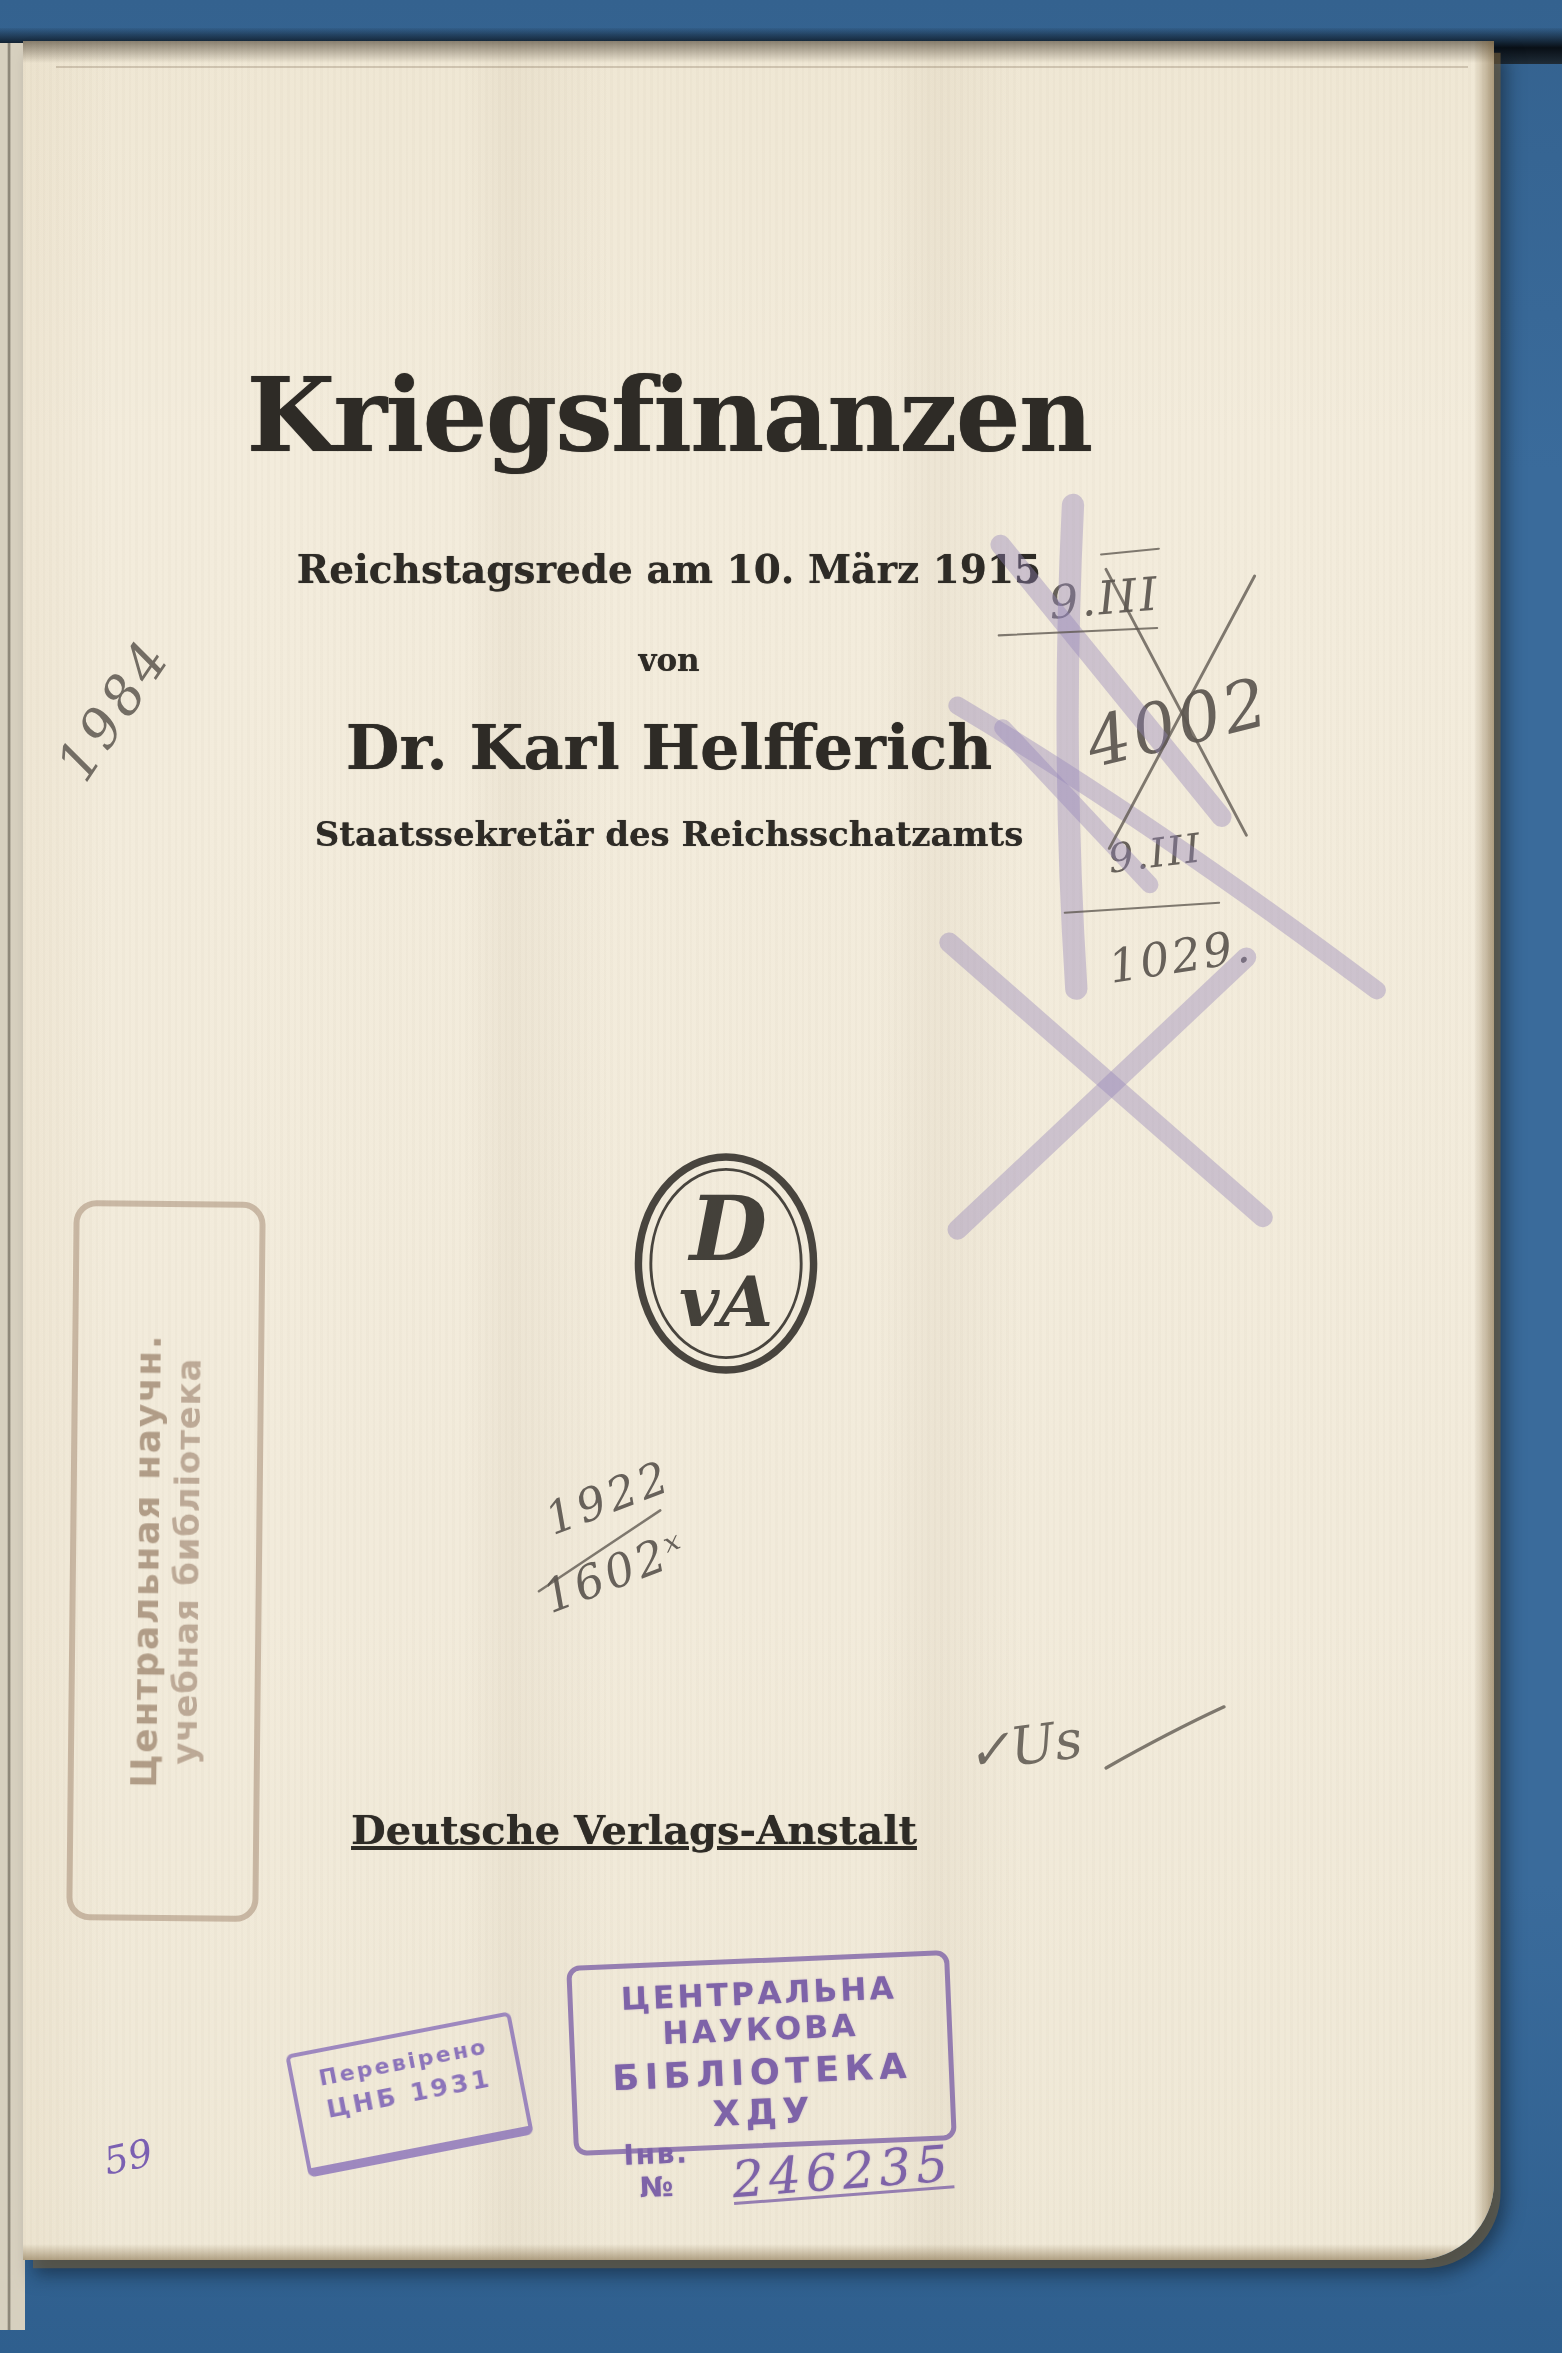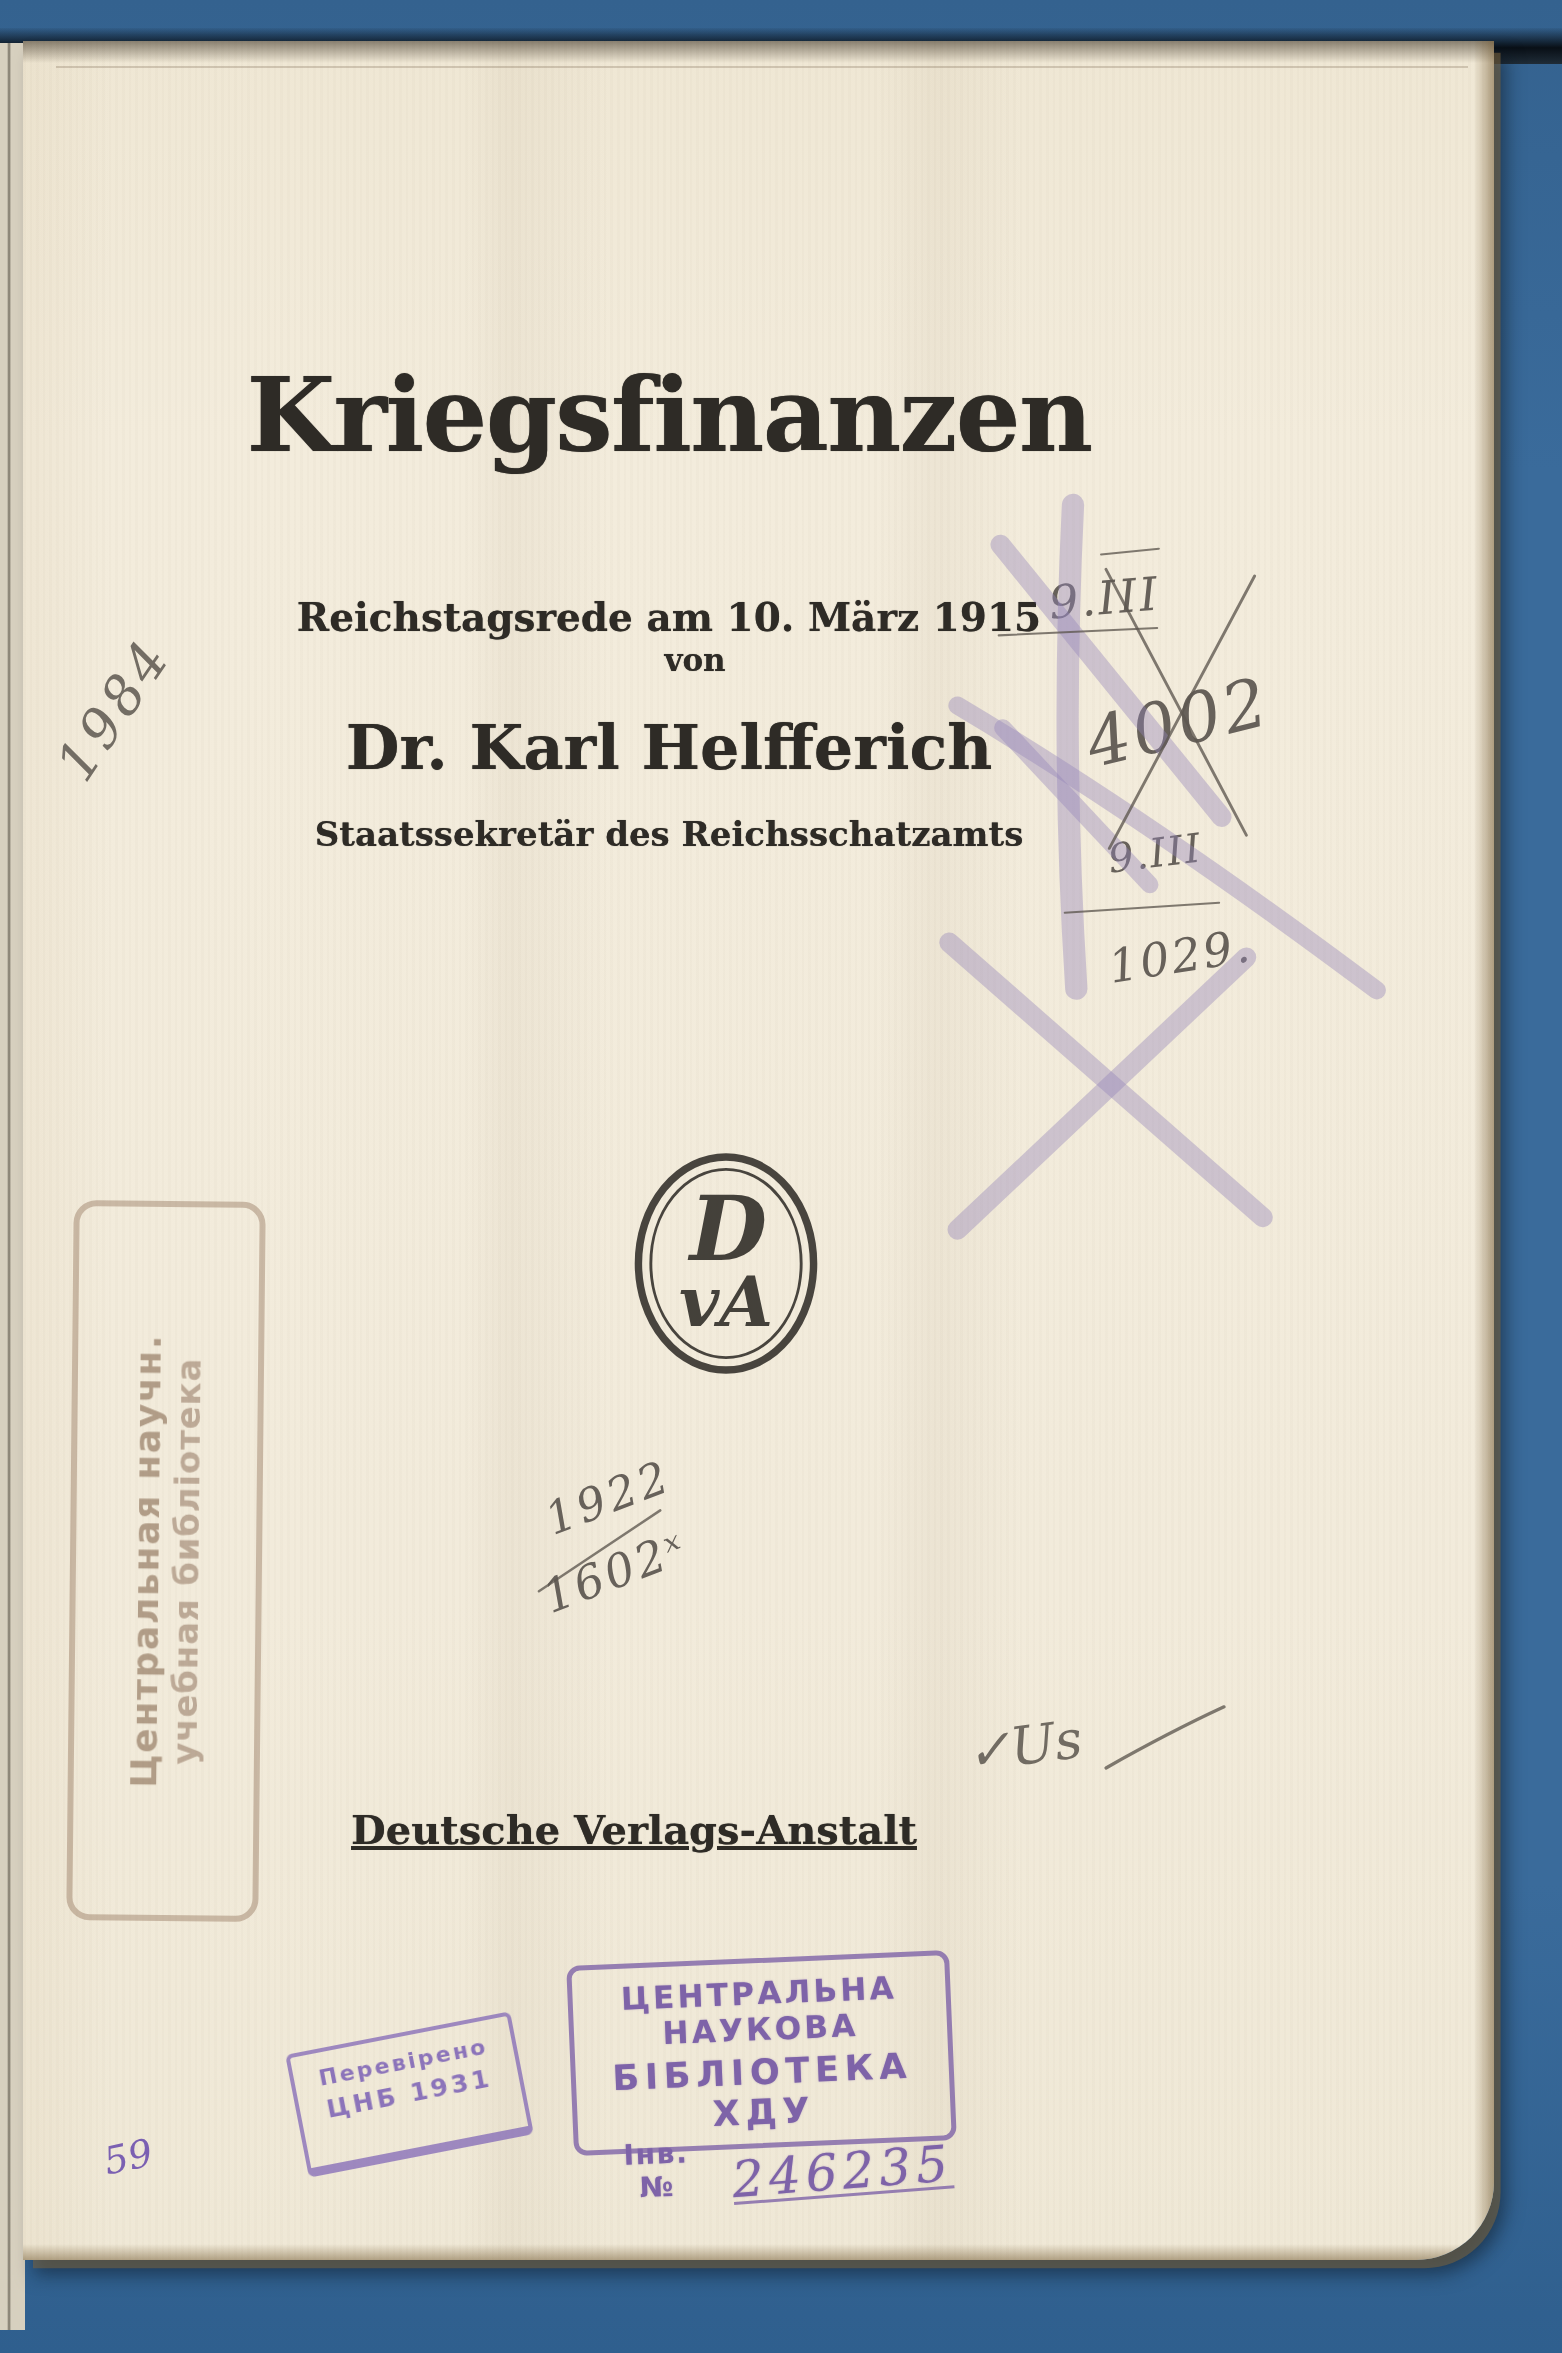--- a/index.html
+++ b/index.html
@@ -27,22 +27,22 @@
     background:linear-gradient(180deg,rgba(35,25,12,.5),rgba(35,25,12,0));}
   .crease-top{position:absolute;left:33px;top:25px;width:96%;height:1.7px;background:rgba(90,70,45,.22);}
   .edge-right{position:absolute;right:0;top:0;width:20px;height:100%;
     background:linear-gradient(270deg,rgba(115,90,50,.55),rgba(115,90,50,0));}
   .edge-bottom{position:absolute;left:0;bottom:0;width:100%;height:16.5px;
     background:linear-gradient(0deg,rgba(115,90,50,.5),rgba(115,90,50,0));}
   
   .printed{position:absolute;left:0;width:1292px;text-align:center;color:#2e2b26;
     text-shadow:0 0 0.8px rgba(46,43,38,.75);}
   .book-title{top:314px;font-size:102px;font-weight:bold;letter-spacing:-1.7px;}
-  .book-subtitle{top:505px;font-size:39px;font-weight:bold;margin-top:48px;}
-  .book-byline{top:601px;font-size:31px;font-weight:bold;padding-left:26px;}
+  .book-subtitle{top:505px;font-size:39px;font-weight:bold;}
+  .book-byline{top:601px;font-size:31px;font-weight:bold;}
   .book-author{top:670px;font-size:62px;font-weight:bold;}
   .book-role{top:753px;font-size:34px;font-weight:bold;margin-top:20px;}
   .imprint{width:1222px;}
   .imprint-1{top:1765px;font-size:40px;font-weight:bold;text-decoration:underline;}
   .imprint-2{top:1820px;font-size:40px;font-weight:bold;}
   
   .monogram{position:absolute;left:608px;top:1110px;width:190px;height:225px;}
   
   .pencil{position:absolute;color:#67615a;font-style:italic;white-space:nowrap;
     font-family:"DejaVu Serif","Liberation Serif",serif;}

